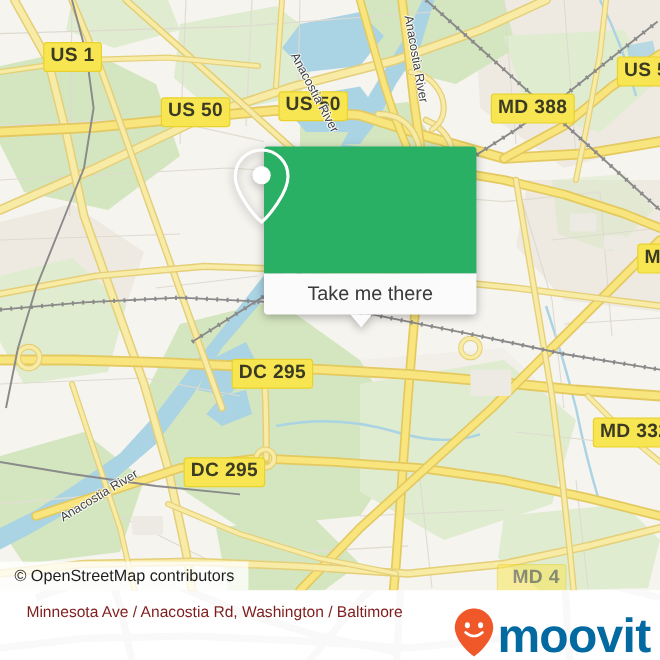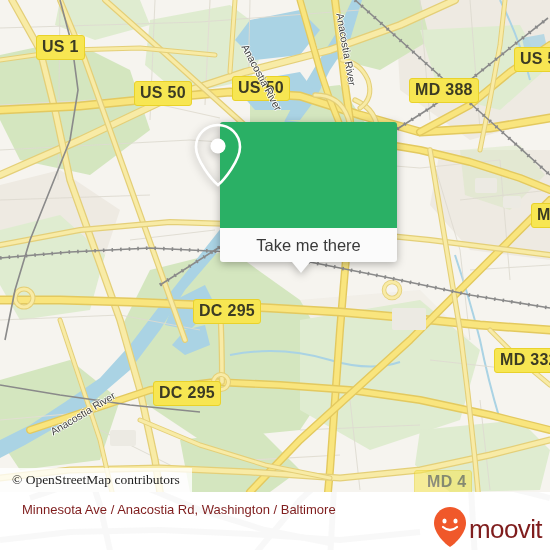--- a/index.html
+++ b/index.html
@@ -83,41 +83,40 @@
 
   
   .attrib{
     position:absolute;left:0;top:468px;
     background:rgba(255,255,255,.78);
     padding:4px 12px 5px 12px;
     font-size:13.5px;
     color:#1f1f1f;
     white-space:nowrap;
     box-sizing:border-box;
-    font-family:Liberation Serif, serif;
   }
 
   
   .caption-bar{
     position:absolute;left:0;top:492px;width:550px;height:58px;
     background:#ffffff;
     overflow:hidden;
   }
   .caption-bar .faintmap{position:absolute;left:0;top:-492px;opacity:.055;}
   .caption-text{
     position:absolute;left:22px;top:7px;width:370px;
     font-size:13px;line-height:22px;
     color:#7f1d1d;
   }
   .logo{
     position:absolute;right:8px;top:14px;
     display:flex;align-items:center;gap:2px;
   }
   .logo-word{
-    font-size:26px;font-weight:normal;color:#7f1d1d;
+    font-size:40px;font-weight:bold;color:#0369a1;
     letter-spacing:-.6px;line-height:30px;
   }
 </style>
 </head>
 <body>
 
 <div id="root">
 
   <div class="map">
     <svg width="550" height="492" viewBox="0 0 550 492">

